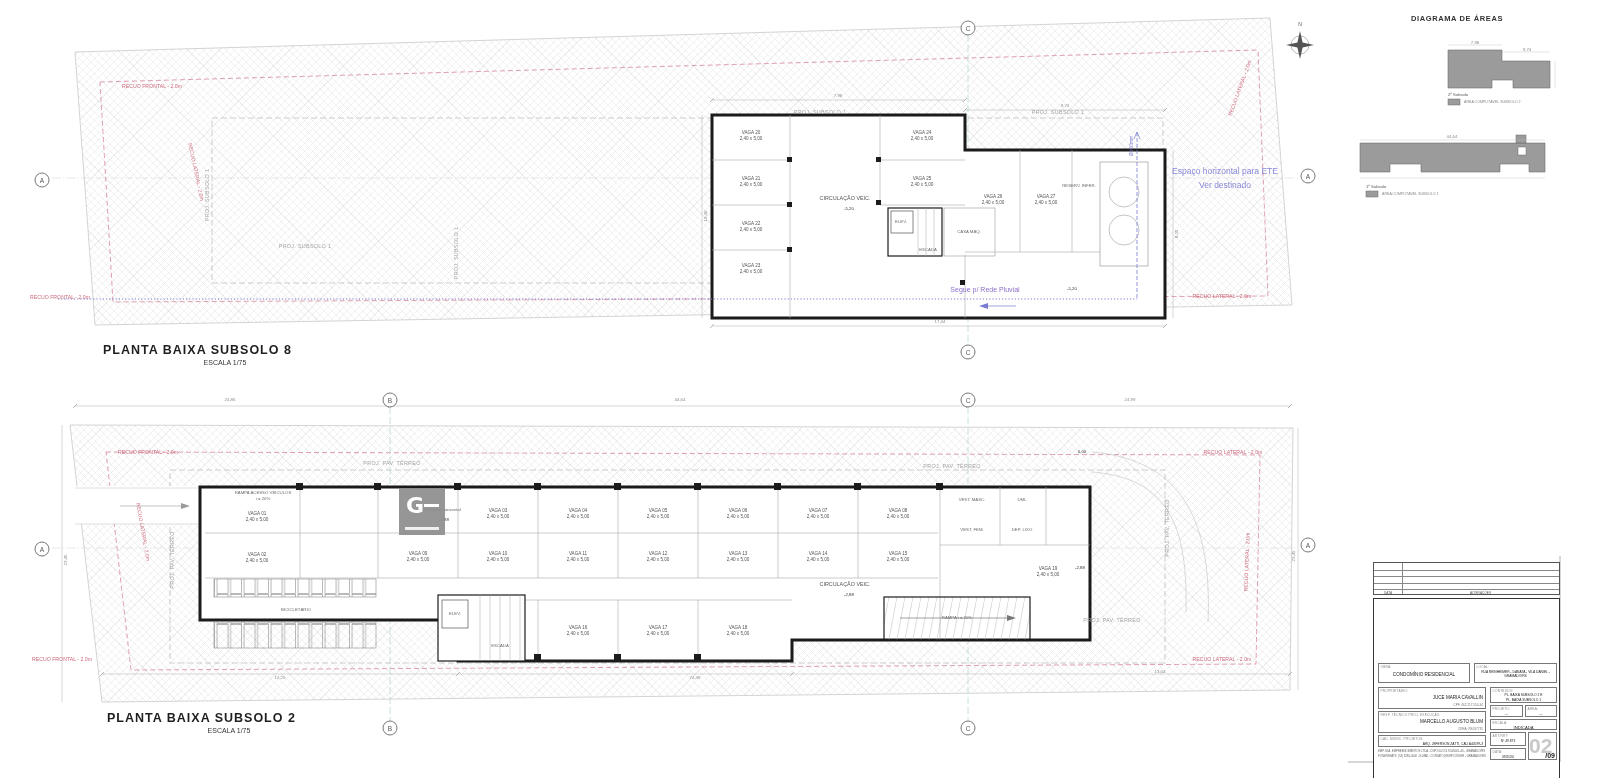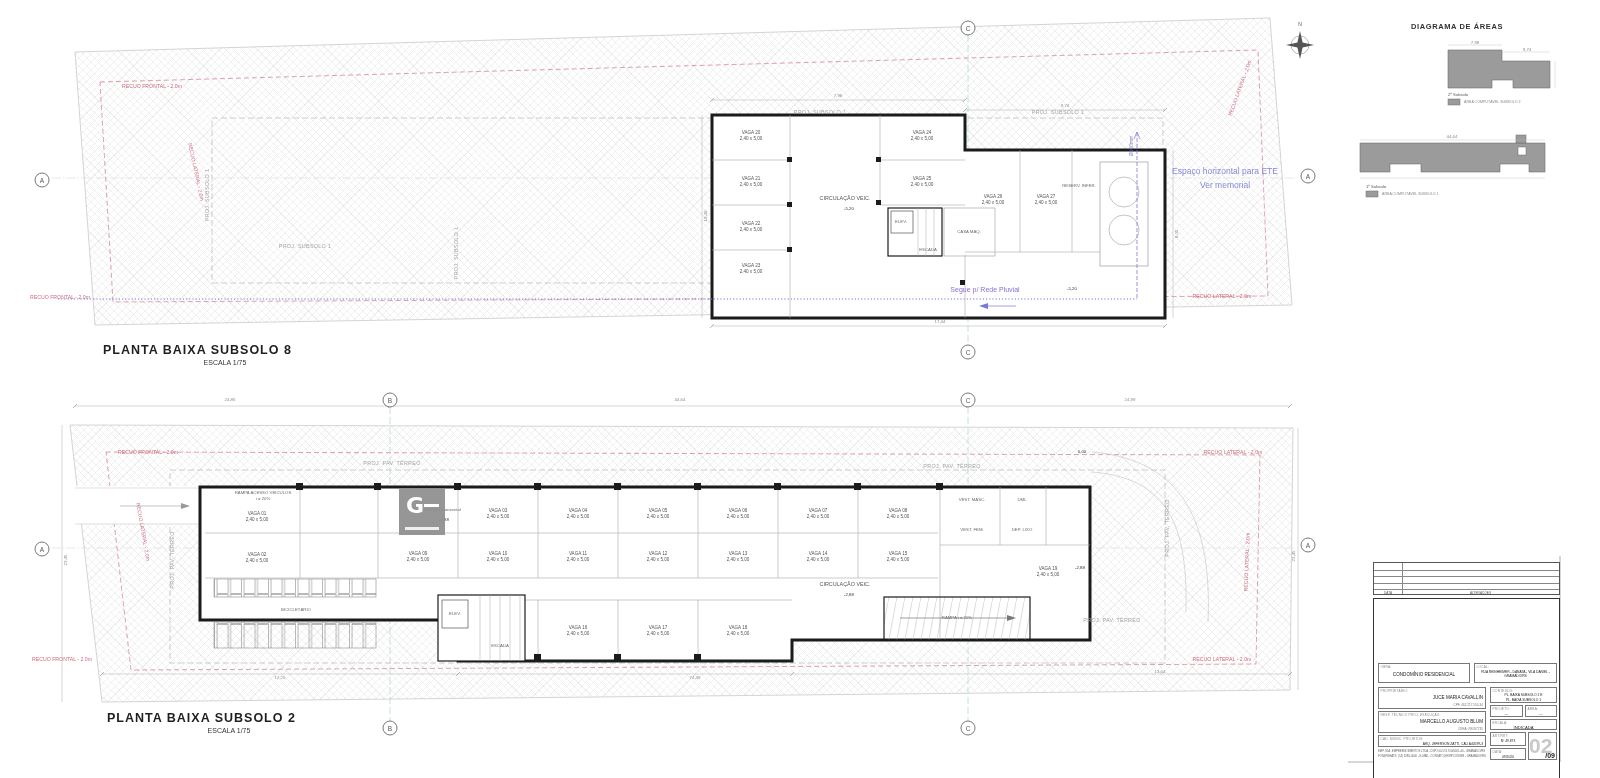--- a/index.html
+++ b/index.html
@@ -26,21 +26,21 @@
   .dim{font-size:4.4px;color:#8d8d8d;}
   .room{font-size:5.4px;color:#555;}
   .roomSm{font-size:4.3px;color:#6a6a6a;}
   .level{font-size:4.3px;color:#333;}
   .marker{position:absolute;width:13px;height:13px;border:0.8px solid #777;border-radius:50%;
     background:#fff;color:#555;font-size:6.5px;display:flex;align-items:center;justify-content:center;
     transform:translate(-50%,-50%);white-space:pre;}
   .plan-title{position:absolute;font-size:12.5px;font-weight:bold;color:#1f1f1f;letter-spacing:1px;}
   .plan-scale{position:absolute;font-size:7px;color:#333;transform:translateX(-50%);}
   .diag-title{position:absolute;font-size:7.5px;font-weight:600;color:#333;letter-spacing:.6px;
-    transform:translate(-50%,-50%);margin-top:8px;}
+    transform:translate(-50%,-50%);}
   .tl{position:absolute;font-size:4.2px;color:#555;}
   .tlxs{position:absolute;font-size:3.6px;color:#888;}
   .north-n{position:absolute;font-size:5px;color:#555;transform:translate(-50%,-50%);}
   
   .logo{position:absolute;left:399px;top:489px;width:46px;height:46px;background:#8f8f8f;opacity:.93;}
   .logo-g{position:absolute;left:7px;top:4px;font-size:22px;font-weight:bold;color:#fff;
     font-family:"DejaVu Sans",sans-serif;}
   .logo-arm{position:absolute;left:25px;top:15px;width:15px;height:3px;background:#fff;}
   .logo-caption{position:absolute;left:6px;bottom:5px;width:34px;height:3.5px;background:rgba(255,255,255,.85);}
   
@@ -180,21 +180,21 @@
       <div class="lbl proj" style="left: 1058px; top: 113px; transform: translate(-50%, -50%);">PROJ. SUBSOLO 1</div>
       <div class="lbl proj" style="left: 208px; top: 195px; transform: translate(-50%, -50%) rotate(-90deg);">PROJ. SUBSOLO 1</div>
       <div class="lbl proj" style="left: 305px; top: 247px; transform: translate(-50%, -50%);">PROJ. SUBSOLO 1</div>
       <div class="lbl proj" style="left: 457px; top: 253px; transform: translate(-50%, -50%) rotate(-90deg);">PROJ. SUBSOLO 1</div>
       <div class="lbl red" style="left: 152px; top: 86px; transform: translate(-50%, -50%);">RECUO FRONTAL - 2.0m</div>
       <div class="lbl red" style="left: 1240px; top: 88px; transform: translate(-50%, -50%) rotate(-70deg);">RECUO LATERAL - 2.0m</div>
       <div class="lbl red" style="left: 196px; top: 172px; transform: translate(-50%, -50%) rotate(78deg);">RECUO LATERAL - 2.0m</div>
       <div class="lbl red" style="left: 60px; top: 297px; transform: translate(-50%, -50%);">RECUO FRONTAL - 2.0m</div>
       <div class="lbl red" style="left: 1222px; top: 296px; transform: translate(-50%, -50%);">RECUO LATERAL - 2.0m</div>
       <div class="lbl purple" style="left: 1225px; top: 172px; transform: translate(-50%, -50%);">Espaço horizontal para ETE</div>
-      <div class="lbl purple" style="left: 1225px; top: 186px; transform: translate(-50%, -50%);">Ver memorial</div>
+      <div class="lbl purple" style="left: 1225px; top: 186px; transform: translate(-50%, -50%);">Ver destinado</div>
       <div class="lbl purple2" style="left: 985px; top: 290px; transform: translate(-50%, -50%);">Segue p/ Rede Pluvial</div>
       <div class="lbl purpleSm" style="left: 1131px; top: 146px; transform: translate(-50%, -50%) rotate(-90deg);">Ø100mm</div>
       <div class="lbl vaga" style="left: 751px; top: 136px; transform: translate(-50%, -50%);">VAGA 20
 2,40 x 5,00</div>
       <div class="lbl vaga" style="left: 751px; top: 182px; transform: translate(-50%, -50%);">VAGA 21
 2,40 x 5,00</div>
       <div class="lbl vaga" style="left: 751px; top: 227px; transform: translate(-50%, -50%);">VAGA 22
 2,40 x 5,00</div>
       <div class="lbl vaga" style="left: 751px; top: 269px; transform: translate(-50%, -50%);">VAGA 23
 2,40 x 5,00</div>

